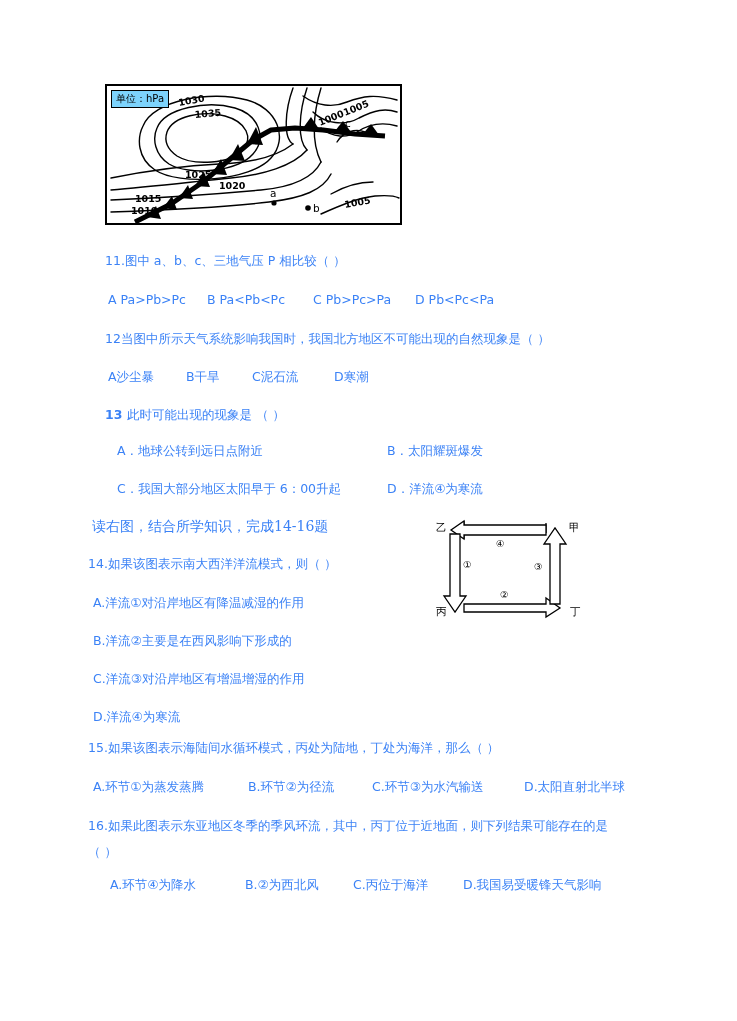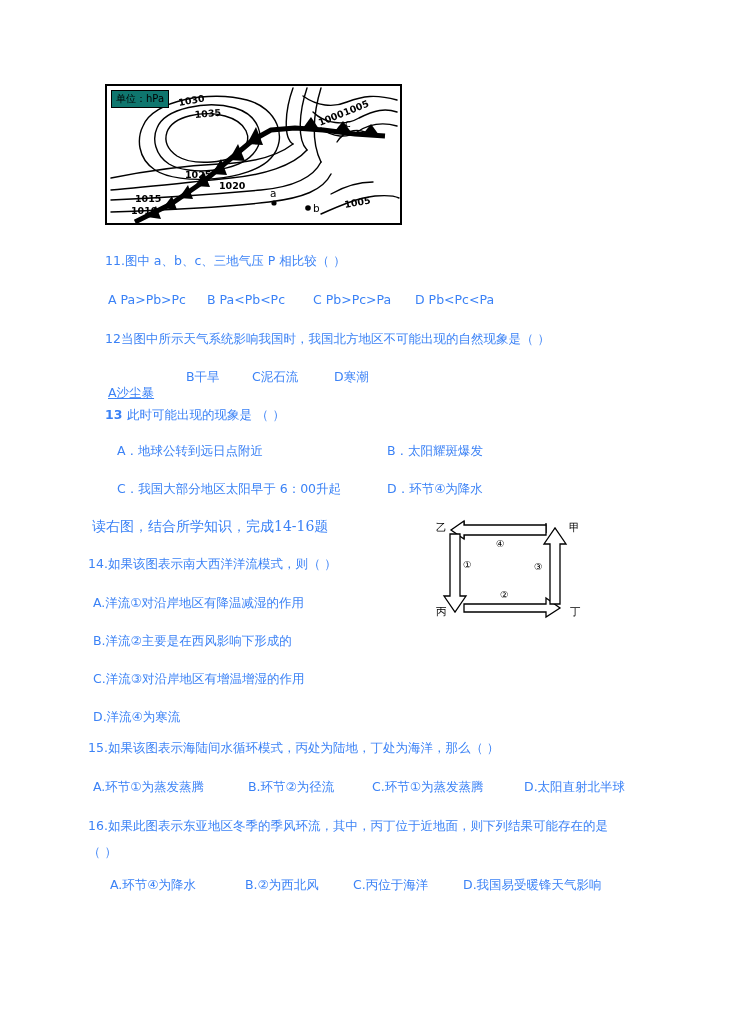--- a/index.html
+++ b/index.html
@@ -32,21 +32,21 @@
     box-sizing: border-box;
     background: #fff;
     overflow: hidden;
   }
   .fig-weather svg { display: block; }
   .unit-box {
     position: absolute;
     left: 4px;
     top: 4px;
     border: 1.5px solid #000;
-    background: #0f766e;
+    background: #7dd3fc;
     padding: 2px 4px 3px 4px;
     font-size: 10px;
     line-height: 1.1;
     letter-spacing: 0px;
     z-index: 5;
     white-space: nowrap;
     font-family: "DejaVu Sans", sans-serif;
   }
 
   
@@ -145,31 +145,31 @@
     <div class="unit-box">单位：hPa</div>
   </div>
 
   <div class="txt" style="left:105px; top:253px;">11.图中 a、b、c、三地气压 P 相比较（    ）</div>
   <div class="txt" style="left:108px; top:292px;">A Pa&gt;Pb&gt;Pc</div>
   <div class="txt" style="left:207px; top:292px;">B Pa&lt;Pb&lt;Pc</div>
   <div class="txt" style="left:313px; top:292px;">C Pb&gt;Pc&gt;Pa</div>
   <div class="txt" style="left:415px; top:292px;">D Pb&lt;Pc&lt;Pa</div>
 
   <div class="txt" style="left:105px; top:331px;">12当图中所示天气系统影响我国时，我国北方地区不可能出现的自然现象是（    ）</div>
-  <div class="txt" style="left:108px; top:385px;text-decoration:underline;">A沙尘暴</div>
+  <div class="txt" style="left:108px; top:369px;">A沙尘暴</div>
   <div class="txt" style="left:186px; top:369px;">B干旱</div>
   <div class="txt" style="left:252px; top:369px;">C泥石流</div>
   <div class="txt" style="left:334px; top:369px;">D寒潮</div>
 
   <div class="txt bold" style="left:105px; top:407px;">13．</div>
   <div class="txt" style="left:127px; top:407px;">此时可能出现的现象是   （    ）</div>
   <div class="txt" style="left:117px; top:443px;">A．地球公转到远日点附近</div>
   <div class="txt" style="left:387px; top:443px;">B．太阳耀斑爆发</div>
   <div class="txt" style="left:117px; top:481px;">C．我国大部分地区太阳早于 6：00升起</div>
-  <div class="txt" style="left:387px; top:481px;">D．环节④为降水</div>
+  <div class="txt" style="left:387px; top:481px;">D．洋流④为寒流</div>
 
   <div class="txt serif-hand" style="left:92px; top:518px;">读右图，结合所学知识，完成14-16题</div>
 
   <div class="fig-circ">
     <svg width="150" height="104" viewBox="0 0 150 104" xmlns="http://www.w3.org/2000/svg">
       <g fill="#ffffff" stroke="#000000" stroke-width="1.3" stroke-linejoin="miter">
 
         <polygon points="112,10 112,5 112,5 112,15 112,15 112,10 30,10 30,4 18,12 30,20 30,14 112,14"></polygon>
 
         <polygon points="30,7 112,7 112,17 30,17 30,21 17,12 30,3"></polygon>
@@ -199,21 +199,21 @@
 
   <div class="txt" style="left:88px; top:556px;">14.如果该图表示南大西洋洋流模式，则（    ）</div>
   <div class="txt" style="left:93px; top:595px;">A.洋流①对沿岸地区有降温减湿的作用</div>
   <div class="txt" style="left:93px; top:633px;">B.洋流②主要是在西风影响下形成的</div>
   <div class="txt" style="left:93px; top:671px;">C.洋流③对沿岸地区有增温增湿的作用</div>
   <div class="txt" style="left:93px; top:709px;">D.洋流④为寒流</div>
 
   <div class="txt" style="left:88px; top:740px;">15.如果该图表示海陆间水循环模式，丙处为陆地，丁处为海洋，那么（    ）</div>
   <div class="txt" style="left:93px; top:779px;">A.环节①为蒸发蒸腾</div>
   <div class="txt" style="left:248px; top:779px;">B.环节②为径流</div>
-  <div class="txt" style="left:372px; top:779px;">C.环节①为蒸发蒸腾</div>
+  <div class="txt" style="left:372px; top:779px;">C.环节③为水汽输送</div>
   <div class="txt" style="left:524px; top:779px;">D.太阳直射北半球</div>
 
   <div class="txt" style="left:88px; top:818px;">16.如果此图表示东亚地区冬季的季风环流，其中，丙丁位于近地面，则下列结果可能存在的是</div>
   <div class="txt" style="left:88px; top:844px;">（    ）</div>
   <div class="txt" style="left:110px; top:877px;">A.环节④为降水</div>
   <div class="txt" style="left:245px; top:877px;">B.②为西北风</div>
   <div class="txt" style="left:353px; top:877px;">C.丙位于海洋</div>
   <div class="txt" style="left:463px; top:877px;">D.我国易受暖锋天气影响</div>
 
 </div>

